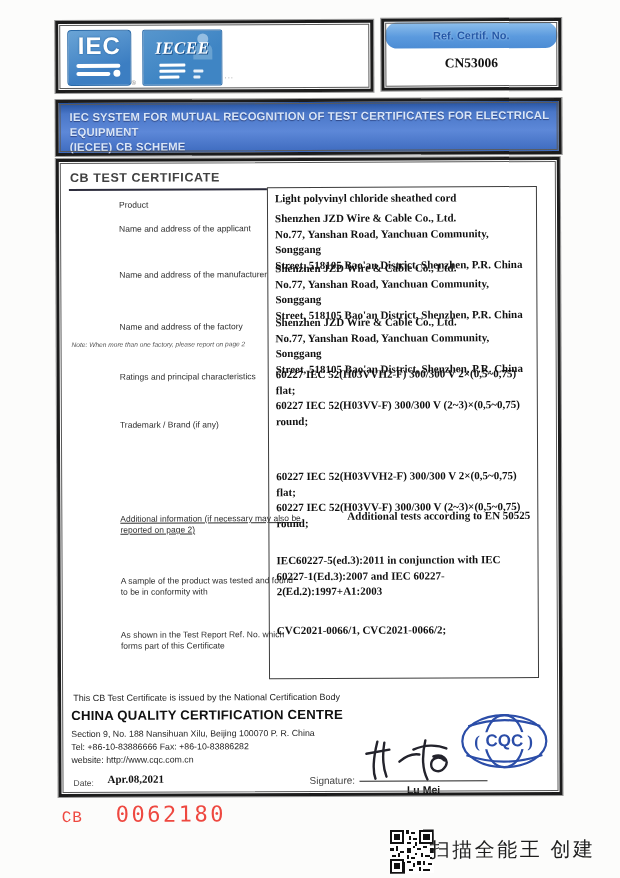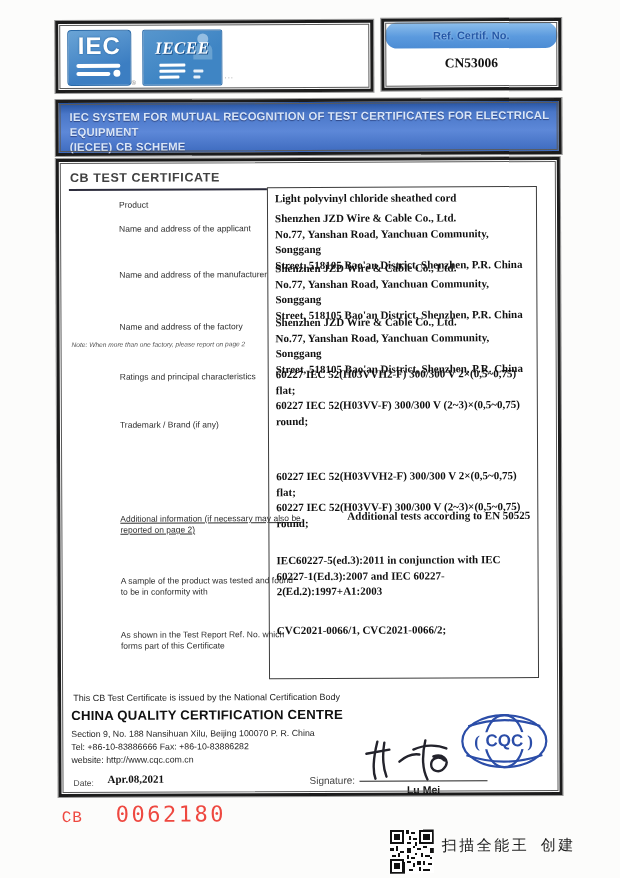--- a/index.html
+++ b/index.html
@@ -84,22 +84,22 @@
   .sig-ink{position:absolute;left:300px;top:573px;}
   .cqc{position:absolute;left:396px;top:551px;}
 
   
   .stamp{position:absolute;left:60px;top:801px;color:#ee4840;}
   .stamp .cb{position:absolute;left:0;top:7px;font-family:Liberation Mono, monospace;font-size:16px;letter-spacing:1px;}
   .stamp .num{position:absolute;left:33px;top:0;font-family:"DejaVu Sans Mono",monospace;font-size:22px;letter-spacing:2.5px;margin-left:21px;}
 
   
   .qr{position:absolute;left:388px;top:830px;}
-  .scan-txt{position:absolute;left:440px;top:837px;font-size:15px;color:#1d1d1d;letter-spacing:2.5px;
-            font-family:Liberation Mono, monospace;}
+  .scan-txt{position:absolute;left:428px;top:837px;font-size:20px;color:#1d1d1d;letter-spacing:2.5px;
+            font-family:Liberation Sans, sans-serif;}
 </style>
 </head>
 <body>
 
 <div class="page">
  <div class="tilt">
 
   <div class="frame hdr-logos">
     <div class="logo-iec">
       <div class="txt">IEC</div>

